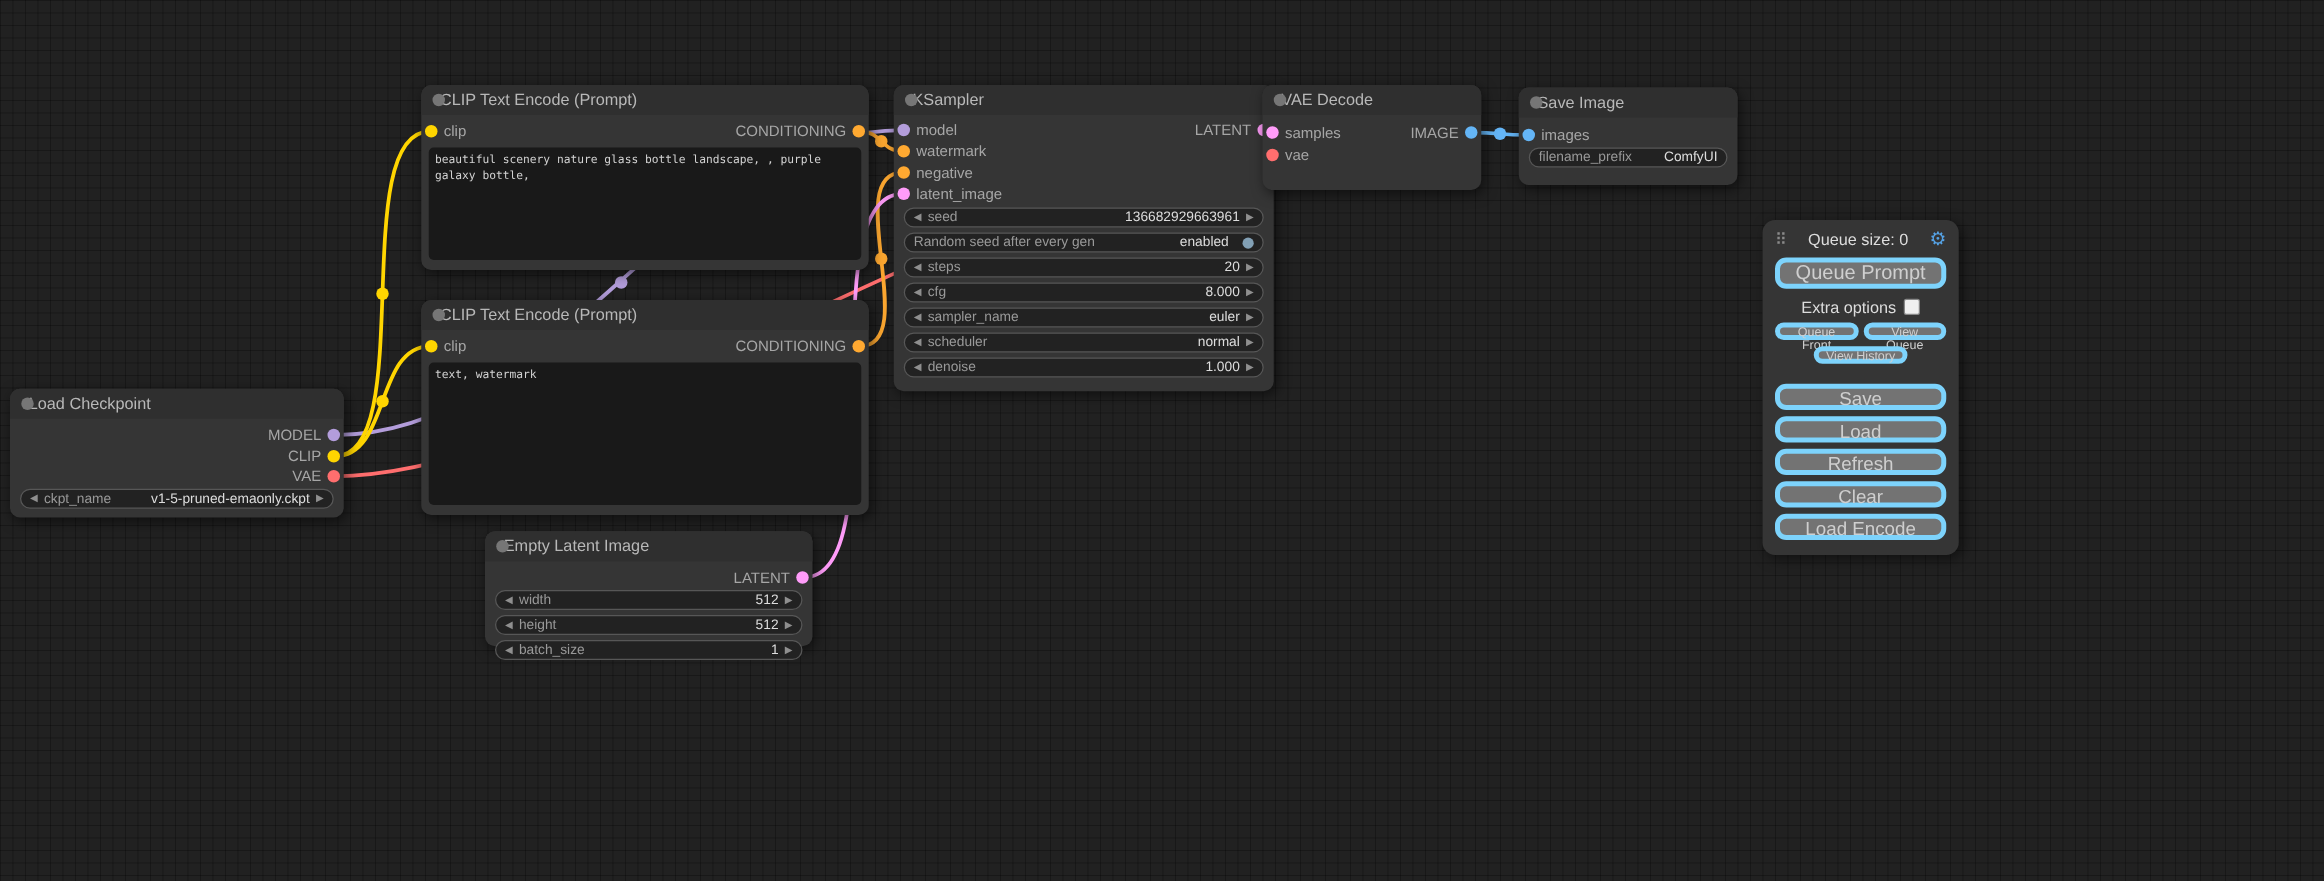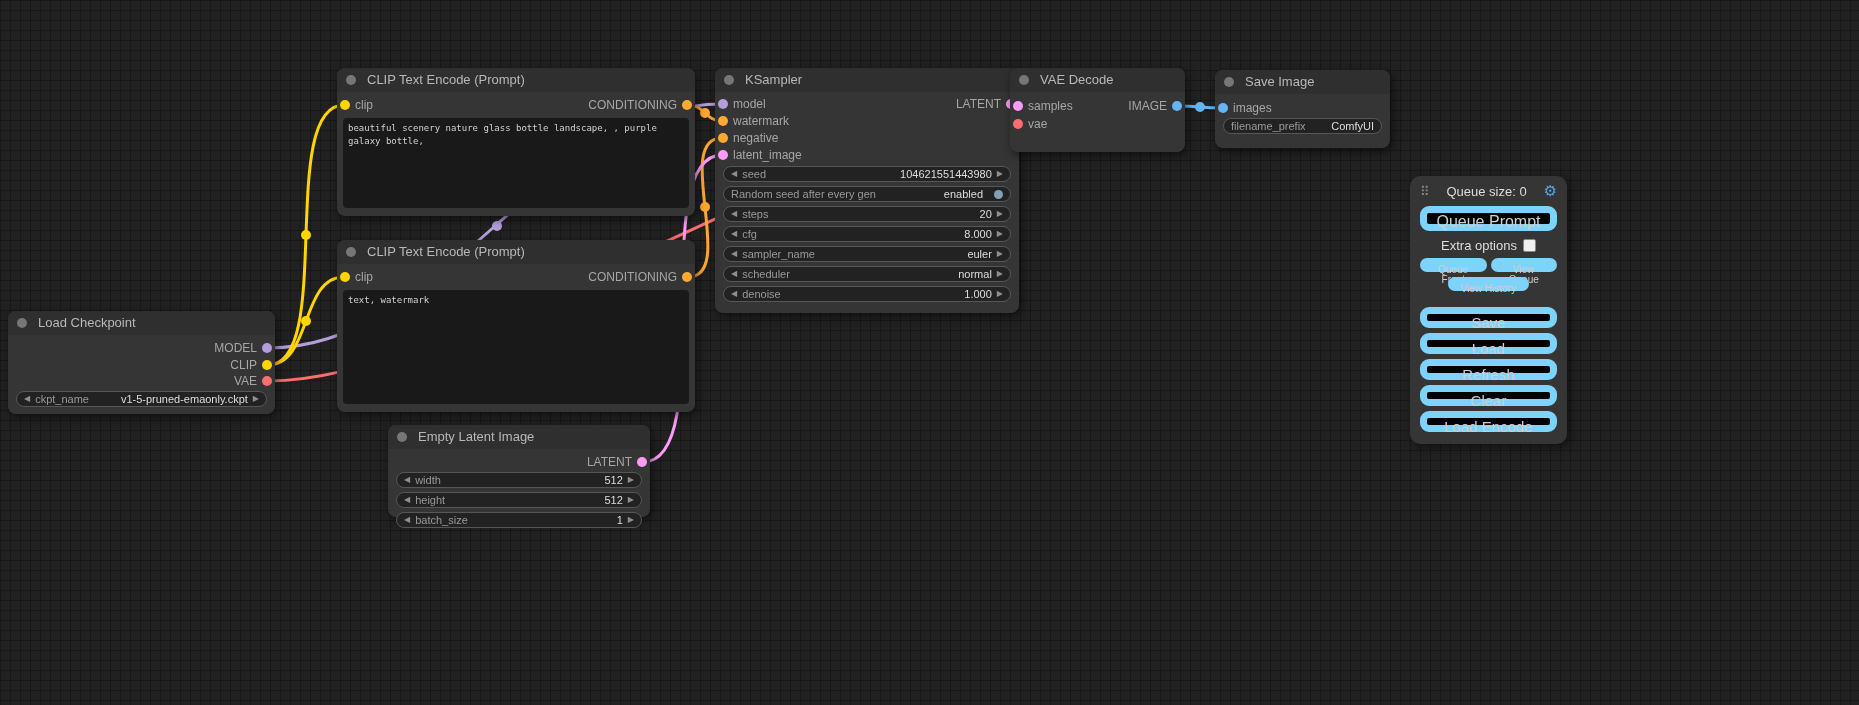--- a/index.html
+++ b/index.html
@@ -7,21 +7,21 @@
   #canvas{position:relative;width:1859px;height:705px;font-family:"Liberation Sans",sans-serif;
     background-color:#212121;
     background-image:linear-gradient(rgba(0,0,0,.28) 1px,transparent 1px),
                      linear-gradient(90deg,rgba(0,0,0,.28) 1px,transparent 1px);
     background-size:10px 10px;}
   svg.links{position:absolute;left:0;top:0;z-index:1}
   .lk{fill:none;stroke-width:3;stroke-linecap:round}
   .node{position:absolute;z-index:2;background:#353535;border-radius:8px;
     box-shadow:2px 3px 10px rgba(0,0,0,.55);font-size:12px;color:#a6a6a6}
   .node-title{position:absolute;left:0;right:0;top:0;height:24px;line-height:24px;background:#2f2f2f;
-    border-radius:8px 8px 0 0;padding-left:30px;color:#b8b8b8;font-size:13px;white-space:nowrap;overflow:hidden}
+    border-radius:8px 8px 0 0;padding-left:15px;color:#b8b8b8;font-size:13px;white-space:nowrap;overflow:hidden}
   .title-dot{position:absolute;left:9px;top:7px;width:10px;height:10px;border-radius:50%;background:#767676}
   .slot{position:absolute;left:0;right:0;height:16px;line-height:16px;font-size:12px}
   .sdot{position:absolute;top:3px;width:10px;height:10px;border-radius:50%}
   .slot.in .sdot{left:3px}
   .slot.out .sdot{right:3px}
   .slot.in .slot-label{position:absolute;left:18px;color:#a6a6a6;white-space:nowrap}
   .slot.out .slot-label{position:absolute;right:18px;color:#a6a6a6;white-space:nowrap}
   .widget{position:absolute;left:8px;right:8px;height:16px;background:#222;border:1px solid #575757;
     border-radius:9px;display:flex;align-items:center;padding:0 7px;font-size:11px;gap:5px}
   .warrow{color:#8f8f8f;font-size:8px;line-height:16px;flex:none}
@@ -31,21 +31,21 @@
   .textbox{position:absolute;background:#191919;border-radius:4px;padding:4px 5px;
     font-family:"DejaVu Sans Mono","Liberation Mono",monospace;font-size:9px;line-height:13px;color:#d2d2d2;
     white-space:pre-wrap;word-break:break-word;overflow:hidden}
   .queue-panel{position:absolute;z-index:3;left:1410px;top:176px;width:157px;background:#353535;
     border-radius:10px;box-shadow:3px 3px 10px rgba(0,0,0,.5);padding:5px 10px 12px;
     display:flex;flex-direction:column;gap:5px;color:#ddd}
   .qp-header{display:flex;align-items:center;height:20px}
   .qp-drag{color:#8a8a8a;font-size:13px;cursor:grab}
   .qp-size{flex:1;text-align:center;font-size:13px;color:#ddd}
   .qp-gear{color:#55a3e7;font-size:15px;cursor:pointer}
-  button.qp{font-family:"Liberation Sans",sans-serif;background:#000000;border:7px solid #7dd3fc;
+  button.qp{font-family:"Liberation Sans",sans-serif;background:#737373;border:4px solid #7dd3fc;
     color:#cfcfcf;border-radius:9px;cursor:pointer}
   .qp-big{height:25px;font-size:16px}
   .qp-med{height:21px;font-size:15px}
   .qp-small{height:14px;font-size:10px;line-height:10px;padding:0 6px;border-radius:8px}
   .qp-extra{display:flex;align-items:center;justify-content:center;gap:6px;font-size:13px;height:15px;margin-top:2px}
   .qp-extra input{appearance:none;width:13px;height:13px;background:#f0f0f0;border:1px solid #888;border-radius:2px}
   .qp-rowx{display:flex;gap:4px;justify-content:center}
   .qp-rowx .grow{flex:1}
   .qp-gap{height:6px}
 </style>
@@ -182,21 +182,21 @@
       <span class="sdot" style="background:#FFA931"></span>
       <span class="slot-label">negative</span>
     </div>
     <div class="slot in" style="top:79px">
       <span class="sdot" style="background:#FF9CF9"></span>
       <span class="slot-label">latent_image</span>
     </div>
     <div class="widget" style="top:98px">
       <span class="warrow">◀</span>
       <span class="wname">seed</span>
-      <span class="wvalue">104621551443980</span>
+      <span class="wvalue">136682929663961</span>
       <span class="warrow">▶</span>
     </div>
     <div class="widget" style="top:118px">
       <span class="wname">Random seed after every gen</span>
       <span class="wvalue">enabled</span>
       <span class="toggle-dot"></span>
     </div>
     <div class="widget" style="top:138px">
       <span class="warrow">◀</span>
       <span class="wname">steps</span>

